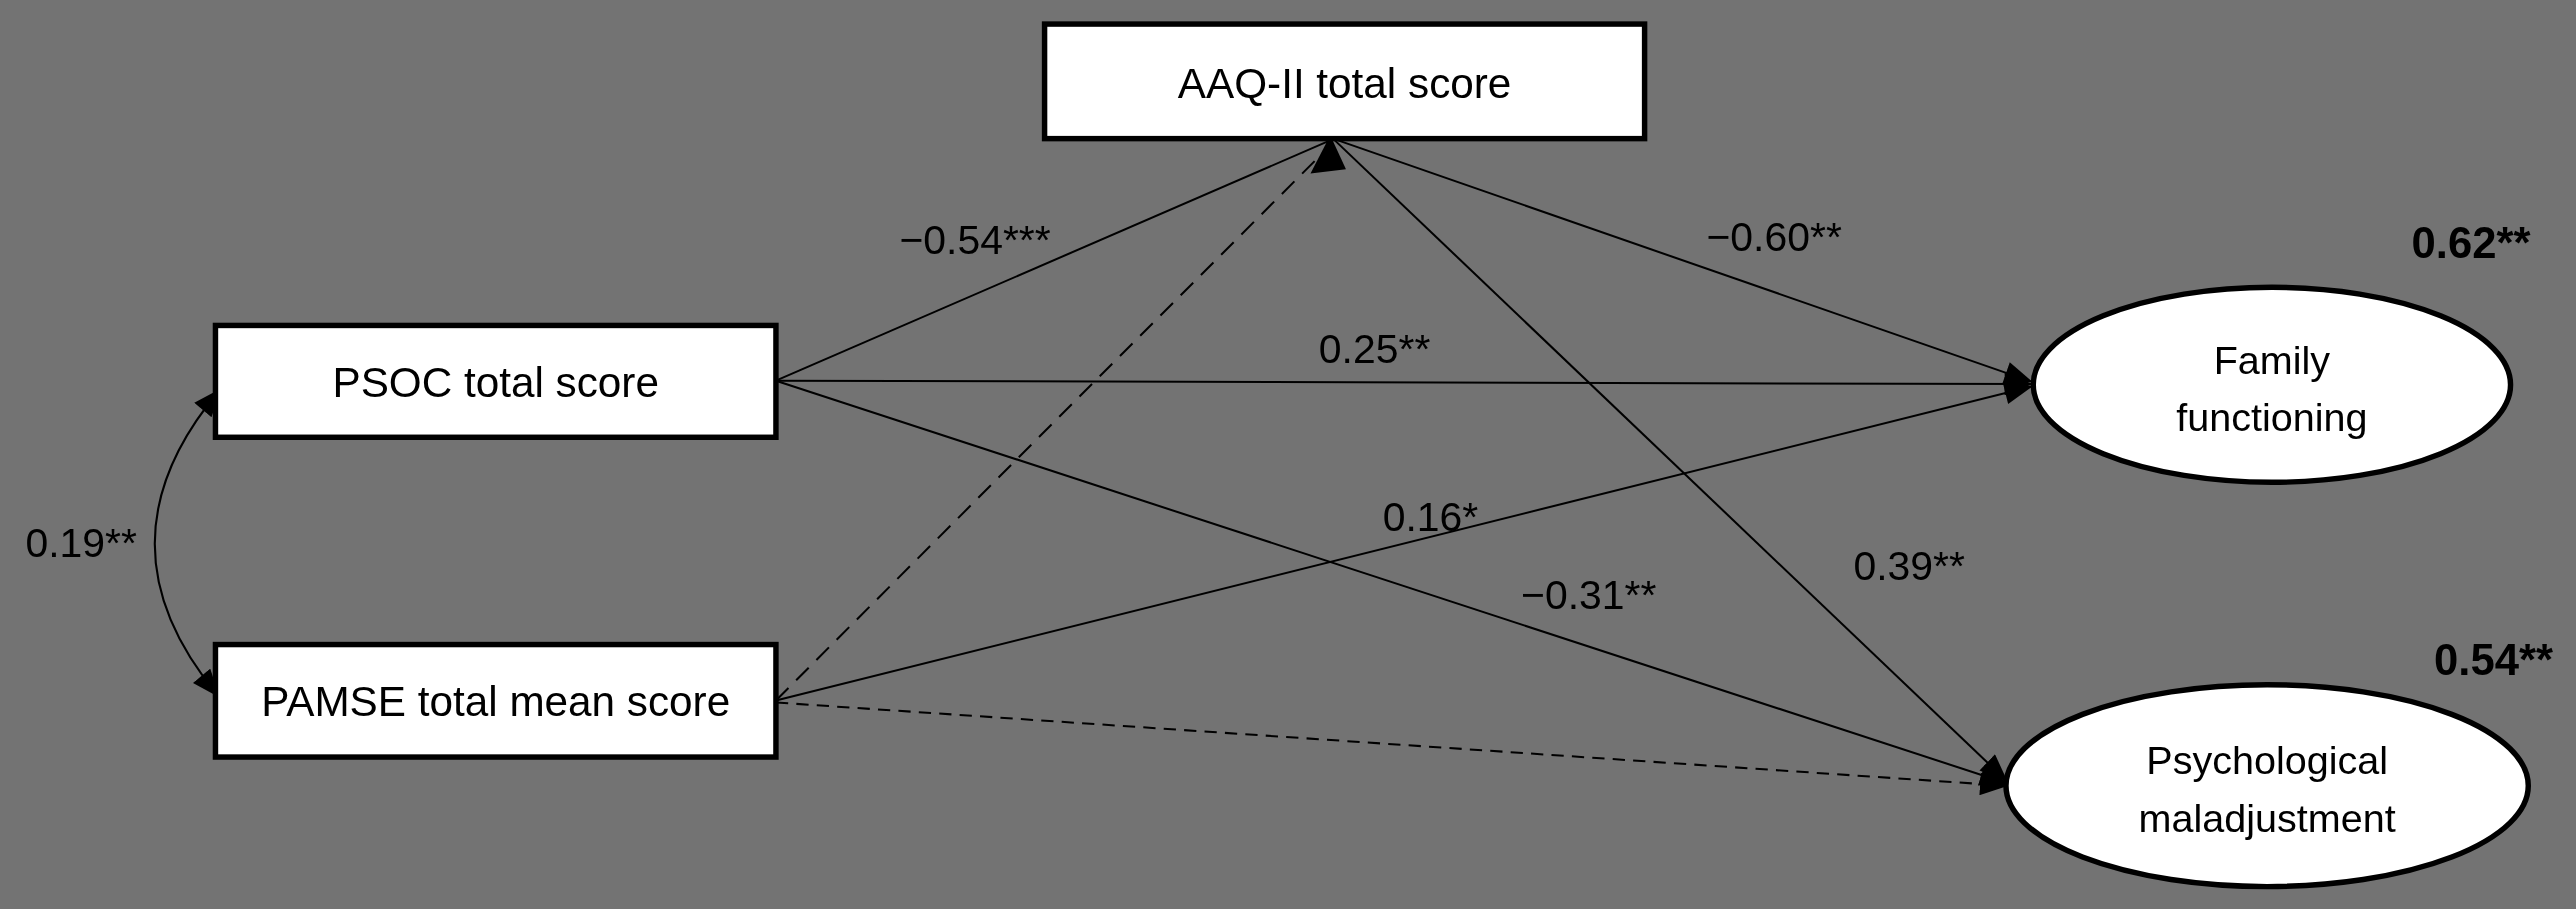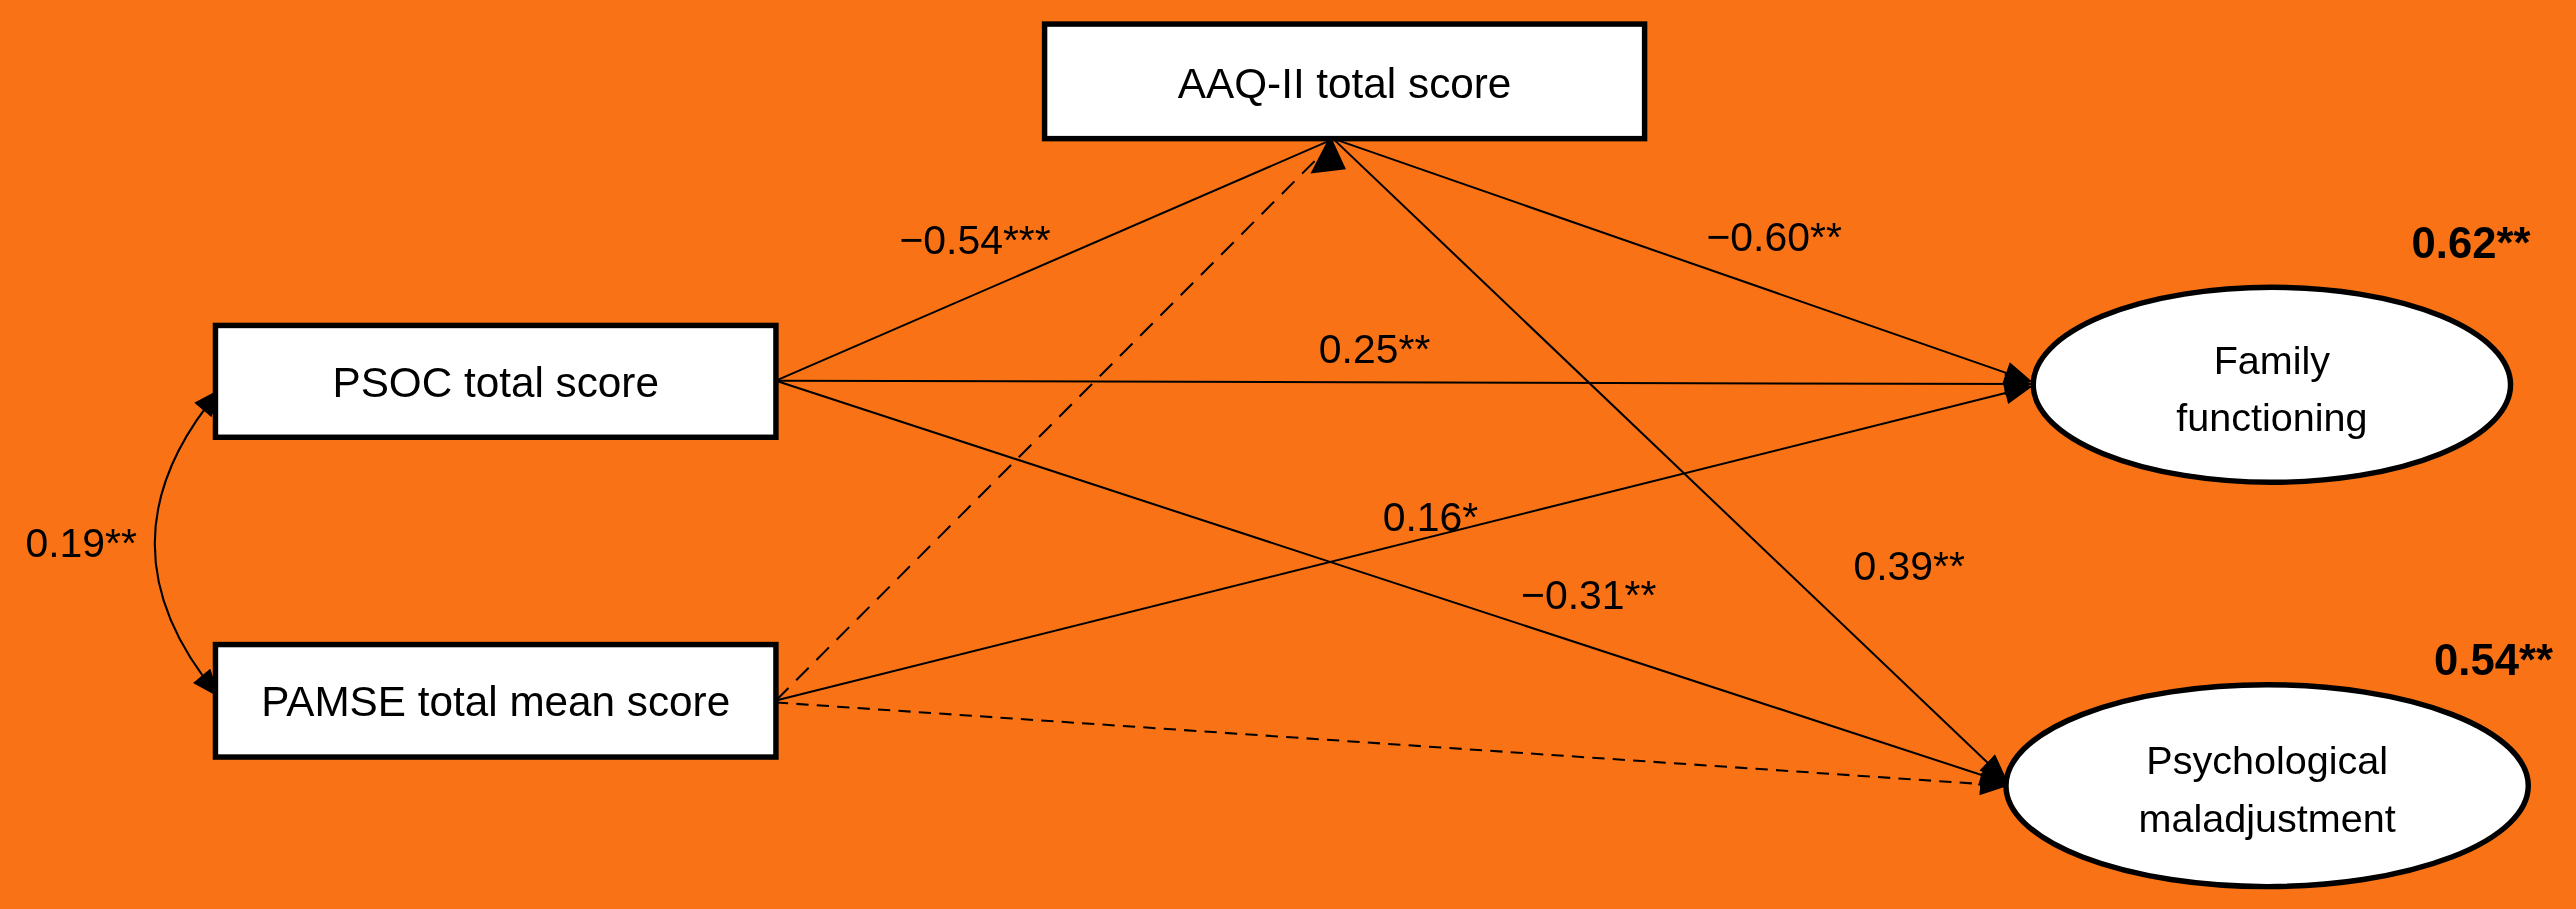--- a/index.html
+++ b/index.html
@@ -7,21 +7,21 @@
     padding: 0;
     background: #ffffff;
     width: 2576px;
     height: 910px;
     overflow: hidden;
   }
   .diagram-wrap {
     position: relative;
     width: 2576px;
     height: 910px;
-    background: #f97316;
+    background: #737373;
   }
   svg {
     display: block;
     font-family: "Liberation Sans", "DejaVu Sans", sans-serif;
   }
   .node-box {
     fill: #ffffff;
     stroke: #000000;
     stroke-width: 8;
   }

